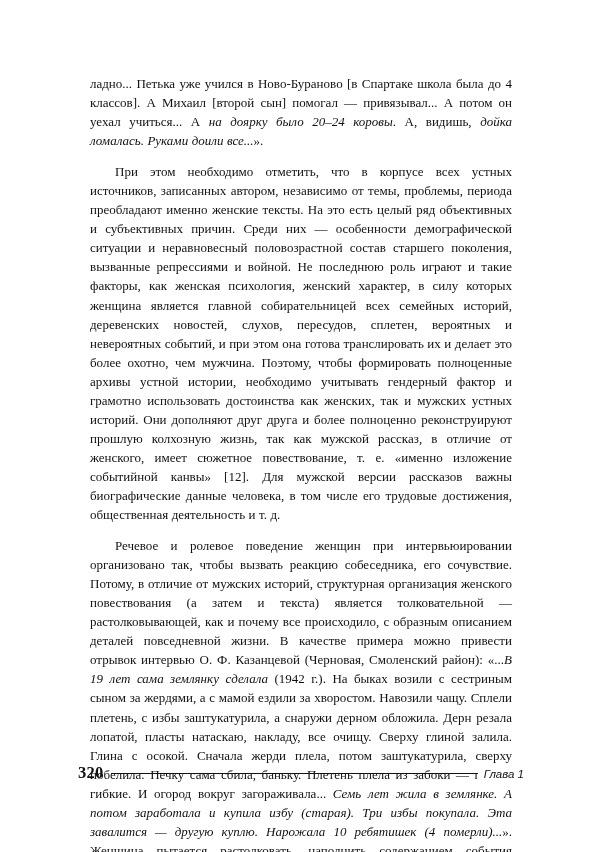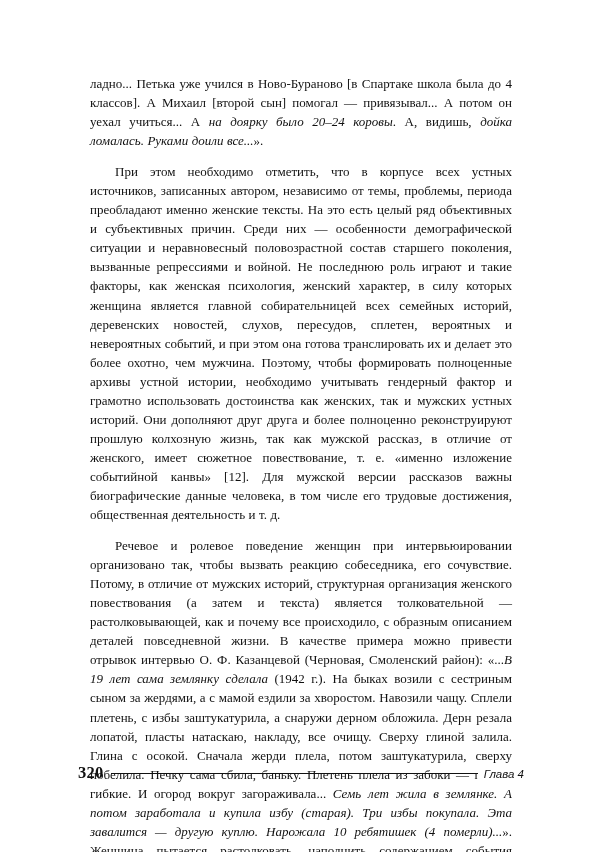--- a/index.html
+++ b/index.html
@@ -97,16 +97,16 @@
 
   <div class="text-block">
     <p class="para no-indent"><span>ладно... Петька уже учился в Ново-Бураново [в Спартаке школа была до 4 классов]. А Михаил [второй сын] помогал — привязывал... А потом он уехал учиться... А </span><span class="it">на доярку было 20–24 коровы</span><span>. А, видишь, </span><span class="it">дойка ломалась. Руками доили все...</span><span>».</span></p>
     <p class="para"><span>При этом необходимо отметить, что в корпусе всех устных источников, записанных автором, независимо от темы, проблемы, периода преобладают именно женские тексты. На это есть целый ряд объективных и субъективных причин. Среди них — особенности демографической ситуации и неравновесный половозрастной состав старшего поколения, вызванные репрессиями и войной. Не последнюю роль играют и такие факторы, как женская психология, женский характер, в силу которых женщина является главной собирательницей всех семейных историй, деревенских новостей, слухов, пересудов, сплетен, вероятных и невероятных событий, и при этом она готова транслировать их и делает это более охотно, чем мужчина. Поэтому, чтобы формировать полноценные архивы устной истории, необходимо учитывать гендерный фактор и грамотно использовать достоинства как женских, так и мужских устных историй. Они дополняют друг друга и более полноценно реконструируют прошлую колхозную жизнь, так как мужской рассказ, в отличие от женского, имеет сюжетное повествование, т. е. «именно изложение событийной канвы» [12]. Для мужской версии рассказов важны биографические данные человека, в том числе его трудовые достижения, общественная деятельность и т. д.</span></p>
     <p class="para"><span>Речевое и ролевое поведение женщин при интервьюировании организовано так, чтобы вызвать реакцию собеседника, его сочувствие. Потому, в отличие от мужских историй, структурная организация женского повествования (а затем и текста) является толковательной — растолковывающей, как и почему все происходило, с образным описанием деталей повседневной жизни. В качестве примера можно привести отрывок интервью О. Ф. Казанцевой (Черновая, Смоленский район): «...</span><span class="it">В 19 лет сама землянку сделала</span><span> (1942 г.). На быках возили с сестриным сыном за жердями, а с мамой ездили за хворостом. Навозили чащу. Сплели плетень, с избы заштукатурила, а снаружи дерном обложила. Дерн резала лопатой, пласты натаскаю, накладу, все очищу. Сверху глиной залила. Глина с осокой. Сначала жерди плела, потом заштукатурила, сверху побелила. Печку сама сбила, баньку. Плетень плела из забоки — прутья гибкие. И огород вокруг загораживала... </span><span class="it">Семь лет жила в землянке. А потом заработала и купила избу (старая). Три избы покупала. Эта завалится — другую куплю. Нарожала 10 ребятишек (4 померли)...</span><span>». Женщина пытается растолковать, наполнить содержанием события повседневной жизни, а не констатировать сами события. Поэтому ее рассказы строятся по причинно-следственному принципу. Та же О. Ф. Казанцева рассказывает: «</span></p>
   </div>
 
   <div class="footer">
     <div class="folio">320</div>
     <div class="footer-rule"></div>
-    <div class="running-head">Глава 4</div>
+    <div class="running-head">Глава 1</div>
   </div>
 
 </div>
 
 </body></html>

